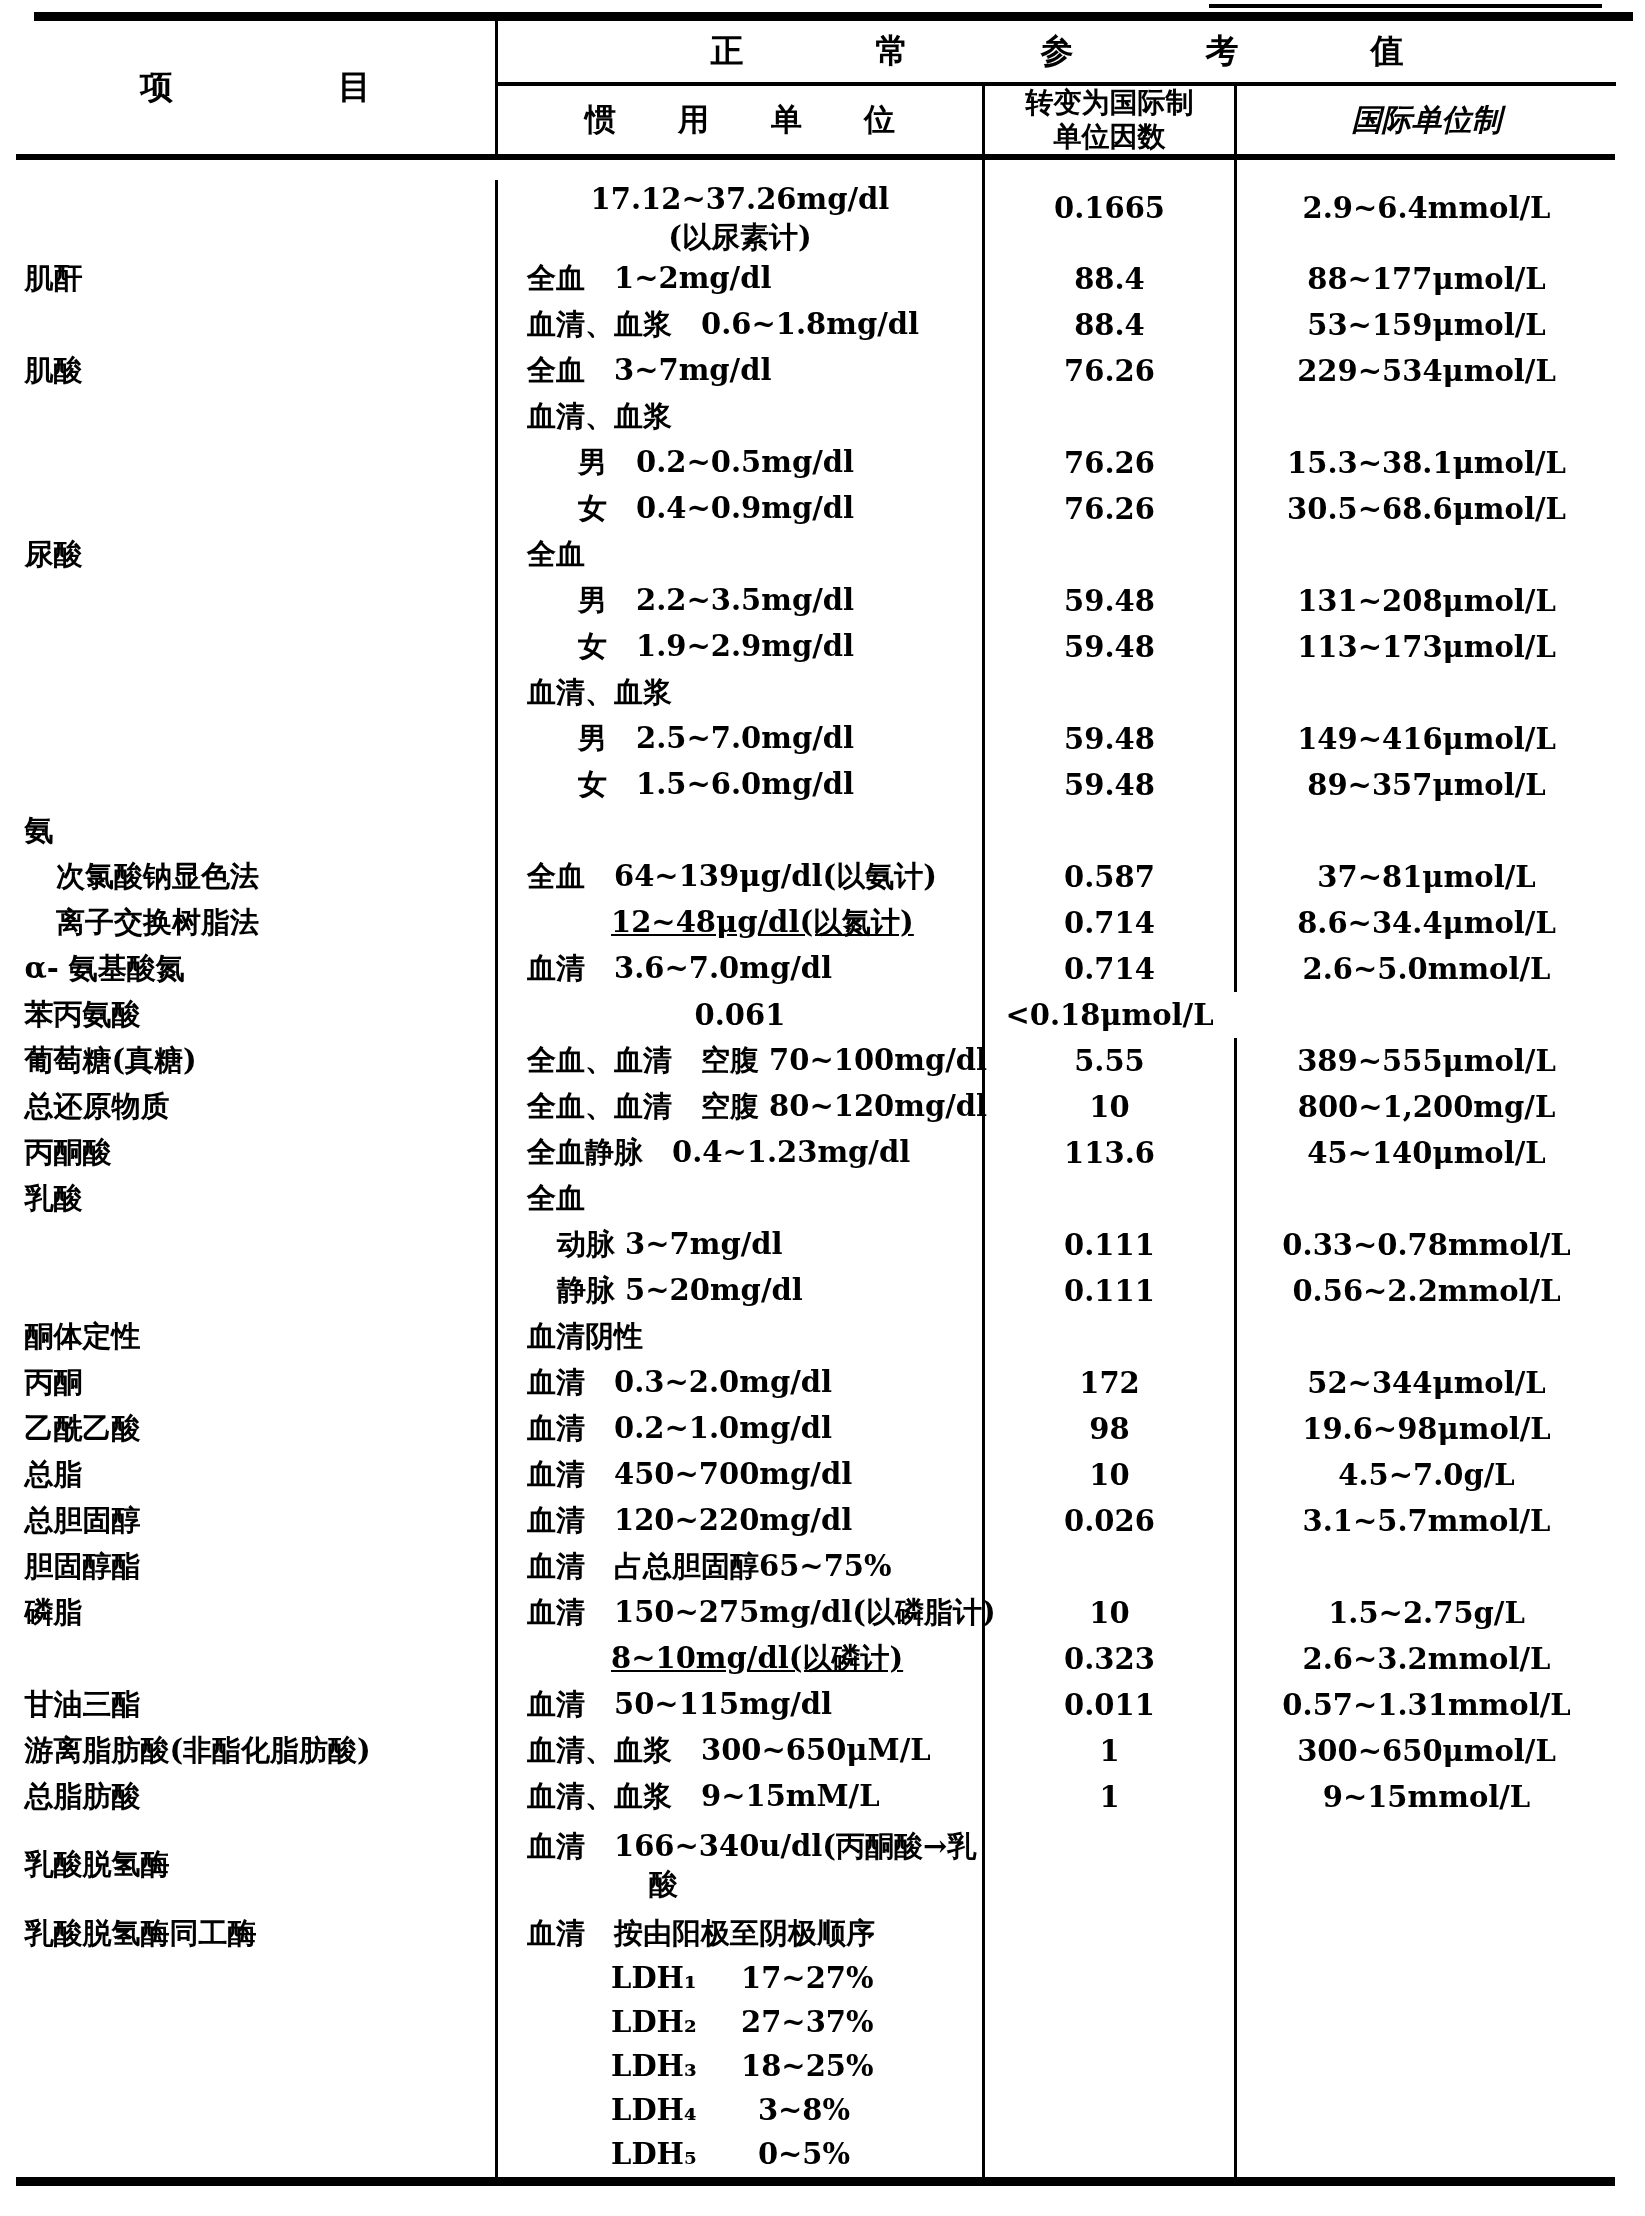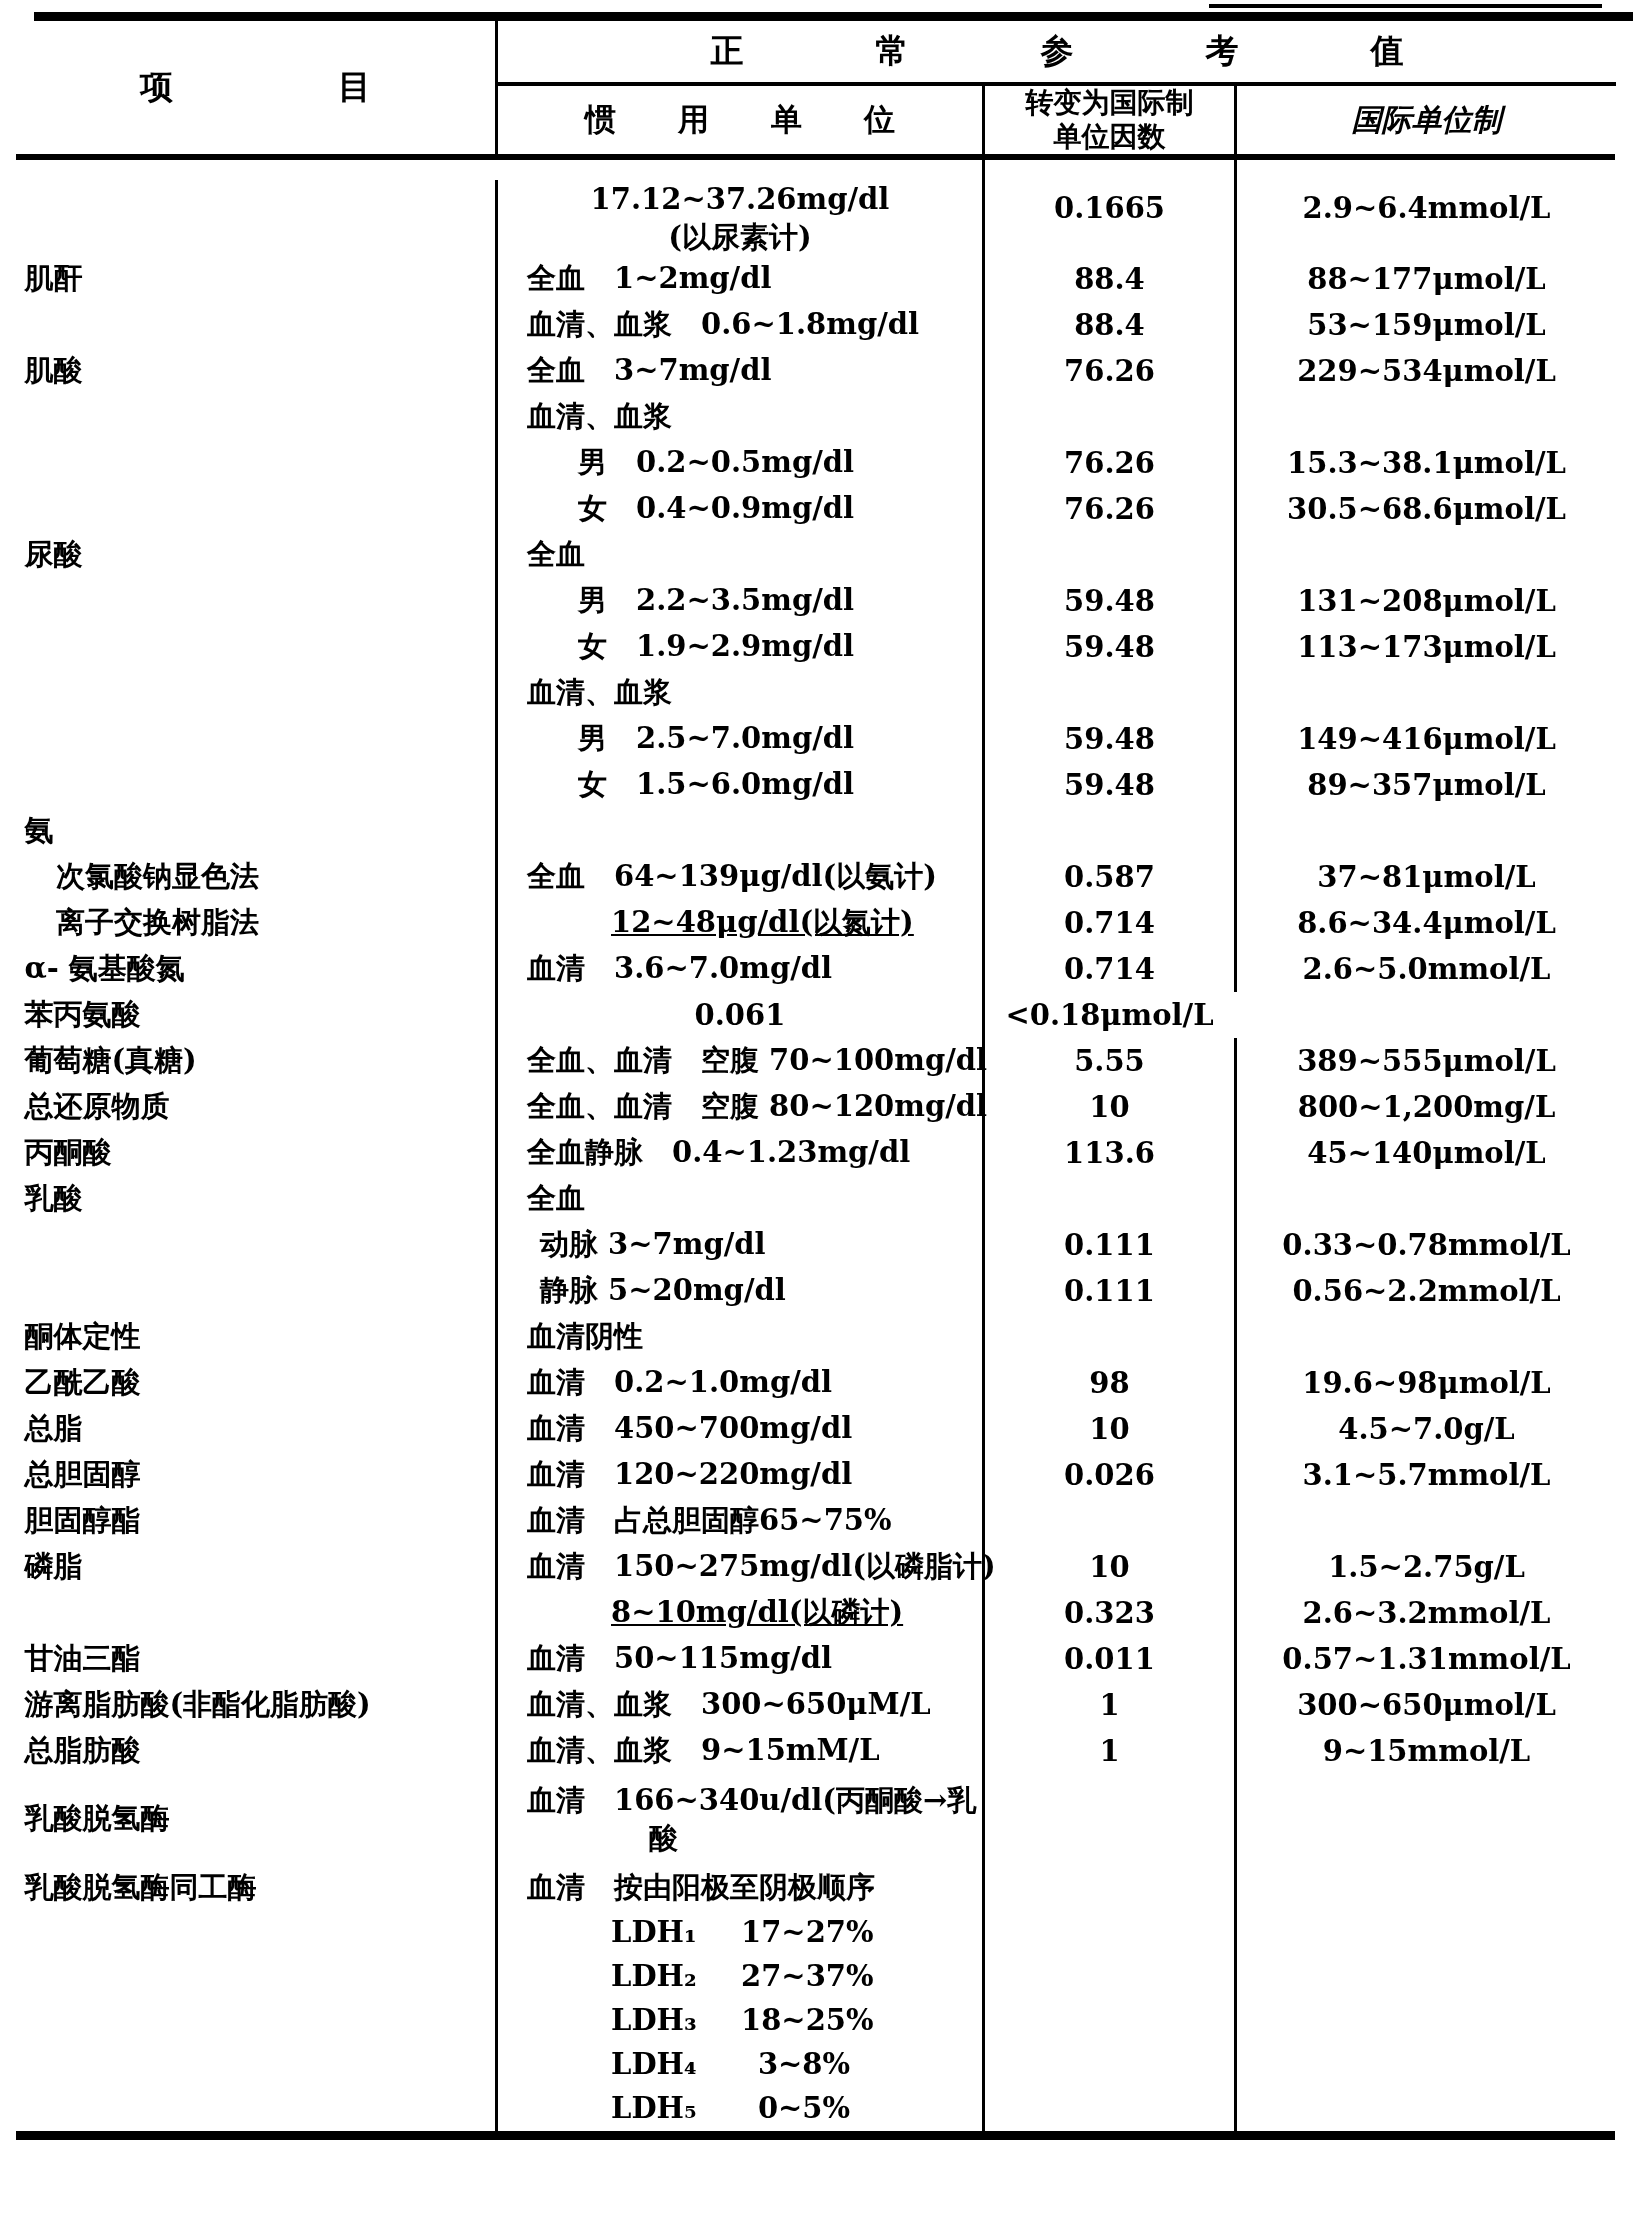--- a/index.html
+++ b/index.html
@@ -37,21 +37,21 @@
   .row.rh-tall2{min-height:91px;}
   .row.rh-ldh{min-height:44px;}
   .cell{box-sizing:border-box;}
   .c-item{display:flex;align-items:center;padding-left:8.4px;font-size:29px;white-space:pre;}
   .c-item.ind{padding-left:40px;}
   .c-conv{border-left:3.4px solid #000;display:flex;flex-direction:column;justify-content:center;font-size:29px;}
   .c-conv .l1{white-space:pre;line-height:39px;}
   .l1.ci0{padding-left:29px;}
   .l1.ci1{padding-left:80px;}
   .l1.ci2{padding-left:113px;text-decoration:underline;}
-  .l1.ci3{padding-left:42px;}
+  .l1.ci3{padding-left:59px;}
   .c-conv.center{align-items:center;text-align:center;margin-top:20px;}
   .c-conv.center .l1{padding-left:0;}
   .c-conv .l2{line-height:37px;white-space:pre;}
   .c-conv .l2w{padding-left:151px;line-height:37px;white-space:pre;}
   .ldh-label{display:inline-block;min-width:130px;}
   .ldh-val{display:inline-block;width:126px;text-align:center;}
   .c-factor{border-left:3.4px solid #000;display:flex;align-items:center;justify-content:center;font-size:29px;text-align:left;}
   .c-si{border-left:3.4px solid #000;display:flex;align-items:center;justify-content:center;font-size:29px;text-align:center;white-space:pre;}
 </style>
 </head>
@@ -297,20 +297,28 @@
 
   <div class="row">
     <div class="cell c-item"><span>酮体定性</span></div>
     <div class="cell c-conv">
       <div class="l1 ci0">血清阴性</div>
     </div>
     <div class="cell c-factor"></div>
     <div class="cell c-si"></div>
   </div>
 
+  <div class="row">
+    <div class="cell c-item"><span>丙酮</span></div>
+    <div class="cell c-conv">
+      <div class="l1 ci0">血清　0.3~2.0mg/dl</div>
+    </div>
+    <div class="cell c-factor">172</div>
+    <div class="cell c-si">52~344μmol/L</div>
+  </div>
 
   <div class="row">
     <div class="cell c-item"><span>乙酰乙酸</span></div>
     <div class="cell c-conv">
       <div class="l1 ci0">血清　0.2~1.0mg/dl</div>
     </div>
     <div class="cell c-factor">98</div>
     <div class="cell c-si">19.6~98μmol/L</div>
   </div>
 

